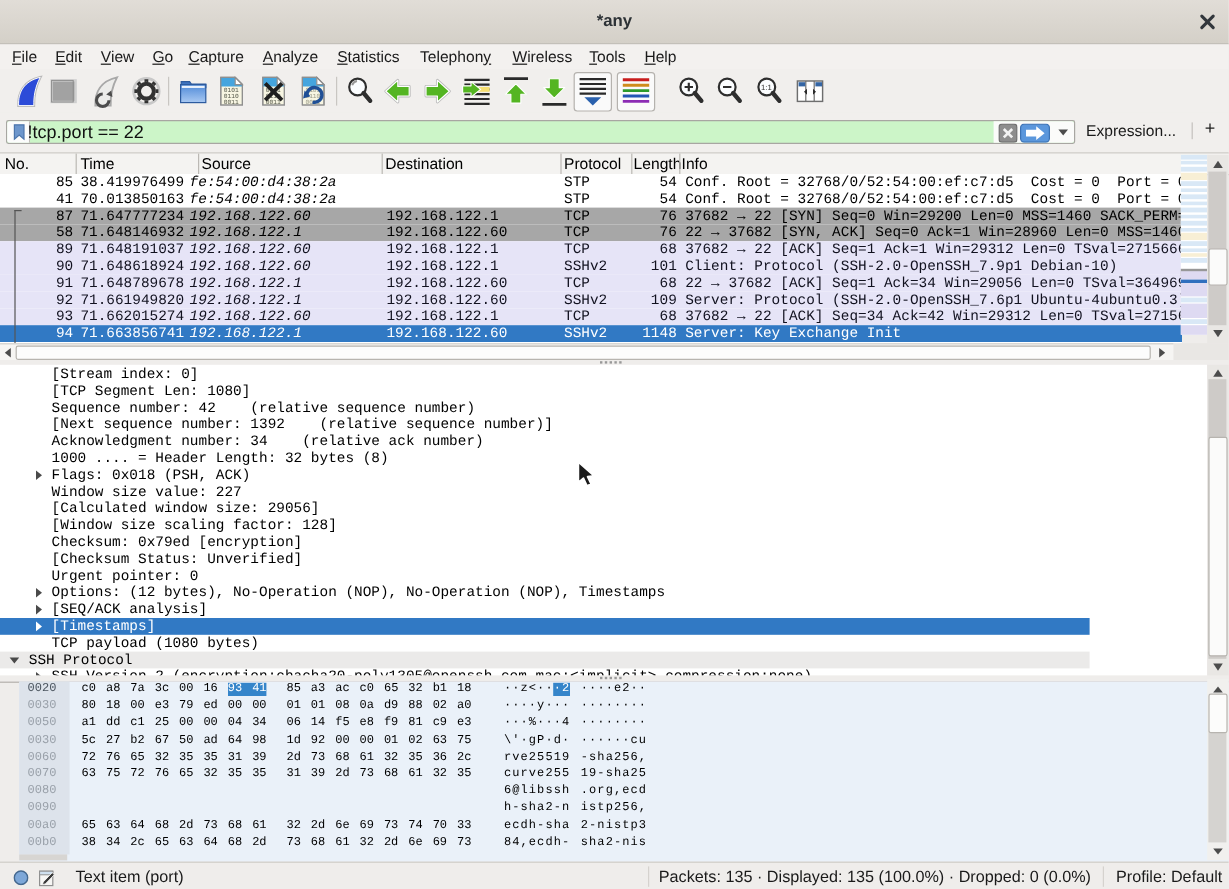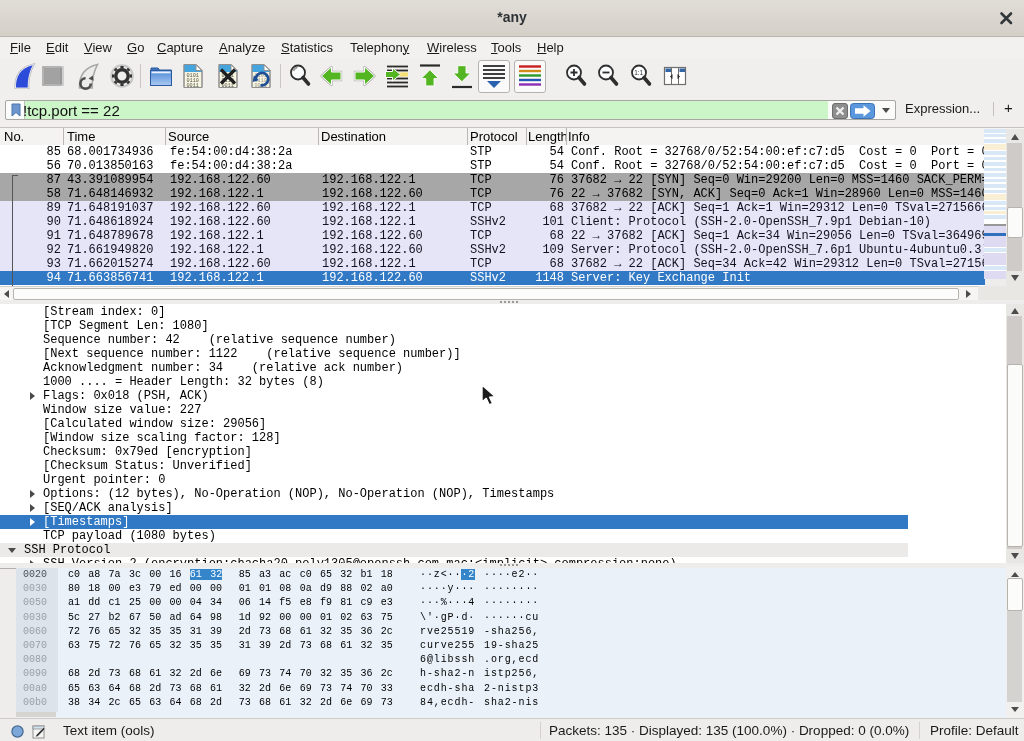--- a/index.html
+++ b/index.html
@@ -25,21 +25,21 @@
   
   #plheader{left:0;top:128px;width:1024px;height:17px;background:#f4f3f1;border-bottom:1px solid #9f9c98;}
   .ph{position:absolute;top:1px;font-size:13px;color:#000;}
   .psep{position:absolute;top:0;width:1px;height:17px;background:#bbb8b4;}
   #plrows{left:0;top:145px;width:985px;height:141px;background:#fff;overflow:hidden;}
   .prow{position:absolute;left:0;width:985px;height:14px;font-family:"Liberation Mono",monospace;
         font-size:12px;line-height:14px;white-space:pre;}
   .prow span{position:absolute;top:0;}
   .c-no{left:0;width:61px;text-align:right;}
   .c-t{left:67px;}
-  .c-s{left:170px;}
+  .c-s{left:158px;font-style:italic;}
   .c-d{left:322px;}
   .c-p{left:470px;}
   .c-l{left:480px;width:84px;text-align:right;}
   .c-i{left:571px;}
   .r-white{background:#fff;color:#000;}
   .r-grey{background:#a7a7a7;color:#000;}
   .r-lav{background:#e6e4f7;color:#11111f;}
   .r-sel{background:#3179c4;color:#fff;}
   
   .sbtrack{background:#f6f5f3;}
@@ -296,23 +296,23 @@
   <span class="ph" style="left:568px">Info</span>
   <span class="psep" style="left:63px"></span>
   <span class="psep" style="left:165px"></span>
   <span class="psep" style="left:318px"></span>
   <span class="psep" style="left:467px"></span>
   <span class="psep" style="left:526px"></span>
   <span class="psep" style="left:566px"></span>
 </div>
 
 <div class="abs" id="plrows">
-  <div class="prow r-white" style="top:0"><span class="c-no">85</span><span class="c-t">68.001734936</span><span class="c-s">fe:54:00:d4:38:2a</span><span class="c-p">STP</span><span class="c-l">54</span><span class="c-i">Conf. Root = 32768/0/52:54:00:ef:c7:d5  Cost = 0  Port = 0x8002</span></div>
-  <div class="prow r-white" style="top:14px"><span class="c-no">56</span><span class="c-t">70.013850163</span><span class="c-s">fe:54:00:d4:38:2a</span><span class="c-p">STP</span><span class="c-l">54</span><span class="c-i">Conf. Root = 32768/0/52:54:00:ef:c7:d5  Cost = 0  Port = 0x8002</span></div>
-  <div class="prow r-grey" style="top:28px"><span class="c-no">87</span><span class="c-t">43.391089954</span><span class="c-s">192.168.122.60</span><span class="c-d">192.168.122.1</span><span class="c-p">TCP</span><span class="c-l">76</span><span class="c-i">37682 → 22 [SYN] Seq=0 Win=29200 Len=0 MSS=1460 SACK_PERM=1 TSval=271566698 TSecr=0 WS=128</span></div>
+  <div class="prow r-white" style="top:0"><span class="c-no">85</span><span class="c-t">38.419976499</span><span class="c-s">fe:54:00:d4:38:2a</span><span class="c-p">STP</span><span class="c-l">54</span><span class="c-i">Conf. Root = 32768/0/52:54:00:ef:c7:d5  Cost = 0  Port = 0x8002</span></div>
+  <div class="prow r-white" style="top:14px"><span class="c-no">41</span><span class="c-t">70.013850163</span><span class="c-s">fe:54:00:d4:38:2a</span><span class="c-p">STP</span><span class="c-l">54</span><span class="c-i">Conf. Root = 32768/0/52:54:00:ef:c7:d5  Cost = 0  Port = 0x8002</span></div>
+  <div class="prow r-grey" style="top:28px"><span class="c-no">87</span><span class="c-t">71.647777234</span><span class="c-s">192.168.122.60</span><span class="c-d">192.168.122.1</span><span class="c-p">TCP</span><span class="c-l">76</span><span class="c-i">37682 → 22 [SYN] Seq=0 Win=29200 Len=0 MSS=1460 SACK_PERM=1 TSval=271566698 TSecr=0 WS=128</span></div>
   <div class="prow r-grey" style="top:42px"><span class="c-no">58</span><span class="c-t">71.648146932</span><span class="c-s">192.168.122.1</span><span class="c-d">192.168.122.60</span><span class="c-p">TCP</span><span class="c-l">76</span><span class="c-i">22 → 37682 [SYN, ACK] Seq=0 Ack=1 Win=28960 Len=0 MSS=1460 SACK_PERM=1 TSval=3649698233</span></div>
   <div class="prow r-lav" style="top:56px"><span class="c-no">89</span><span class="c-t">71.648191037</span><span class="c-s">192.168.122.60</span><span class="c-d">192.168.122.1</span><span class="c-p">TCP</span><span class="c-l">68</span><span class="c-i">37682 → 22 [ACK] Seq=1 Ack=1 Win=29312 Len=0 TSval=271566698 TSecr=3649698233</span></div>
   <div class="prow r-lav" style="top:70px"><span class="c-no">90</span><span class="c-t">71.648618924</span><span class="c-s">192.168.122.60</span><span class="c-d">192.168.122.1</span><span class="c-p">SSHv2</span><span class="c-l">101</span><span class="c-i">Client: Protocol (SSH-2.0-OpenSSH_7.9p1 Debian-10)</span></div>
   <div class="prow r-lav" style="top:84px"><span class="c-no">91</span><span class="c-t">71.648789678</span><span class="c-s">192.168.122.1</span><span class="c-d">192.168.122.60</span><span class="c-p">TCP</span><span class="c-l">68</span><span class="c-i">22 → 37682 [ACK] Seq=1 Ack=34 Win=29056 Len=0 TSval=3649698233 TSecr=271566698</span></div>
   <div class="prow r-lav" style="top:98px"><span class="c-no">92</span><span class="c-t">71.661949820</span><span class="c-s">192.168.122.1</span><span class="c-d">192.168.122.60</span><span class="c-p">SSHv2</span><span class="c-l">109</span><span class="c-i">Server: Protocol (SSH-2.0-OpenSSH_7.6p1 Ubuntu-4ubuntu0.3)</span></div>
   <div class="prow r-lav" style="top:112px"><span class="c-no">93</span><span class="c-t">71.662015274</span><span class="c-s">192.168.122.60</span><span class="c-d">192.168.122.1</span><span class="c-p">TCP</span><span class="c-l">68</span><span class="c-i">37682 → 22 [ACK] Seq=34 Ack=42 Win=29312 Len=0 TSval=271566712 TSecr=3649698233</span></div>
   <div class="prow r-sel" style="top:126px"><span class="c-no">94</span><span class="c-t">71.663856741</span><span class="c-s">192.168.122.1</span><span class="c-d">192.168.122.60</span><span class="c-p">SSHv2</span><span class="c-l">1148</span><span class="c-i">Server: Key Exchange Init</span></div>
   <div style="position:absolute;left:12px;top:30px;width:1px;height:111px;background:#555;"></div>
   <div style="position:absolute;left:12px;top:30px;width:6px;height:1px;background:#555;"></div>
 </div>
@@ -359,21 +359,21 @@
 </div>
 
 <div class="abs" style="left:0;top:300px;width:1024px;height:4px;background:#efedeb;">
   <div style="position:absolute;left:500px;top:1px;width:2px;height:2px;background:#999;box-shadow:4px 0 #999,8px 0 #999,12px 0 #999,16px 0 #999;"></div>
 </div>
 
 <div class="abs" id="details">
   <div class="dline" style="top:1px"><span class="dtxt2">[Stream index: 0]</span></div>
   <div class="dline" style="top:15px"><span class="dtxt2">[TCP Segment Len: 1080]</span></div>
   <div class="dline" style="top:29px"><span class="dtxt2">Sequence number: 42    (relative sequence number)</span></div>
-  <div class="dline" style="top:43px"><span class="dtxt2">[Next sequence number: 1122    (relative sequence number)]</span></div>
+  <div class="dline" style="top:43px"><span class="dtxt2">[Next sequence number: 1392    (relative sequence number)]</span></div>
   <div class="dline" style="top:57px"><span class="dtxt2">Acknowledgment number: 34    (relative ack number)</span></div>
   <div class="dline" style="top:71px"><span class="dtxt2">1000 .... = Header Length: 32 bytes (8)</span></div>
   <div class="dline" style="top:85px"><span class="tri-r" style="left:30px"></span><span class="dtxt2">Flags: 0x018 (PSH, ACK)</span></div>
   <div class="dline" style="top:99px"><span class="dtxt2">Window size value: 227</span></div>
   <div class="dline" style="top:113px"><span class="dtxt2">[Calculated window size: 29056]</span></div>
   <div class="dline" style="top:127px"><span class="dtxt2">[Window size scaling factor: 128]</span></div>
   <div class="dline" style="top:141px"><span class="dtxt2">Checksum: 0x79ed [encryption]</span></div>
   <div class="dline" style="top:155px"><span class="dtxt2">[Checksum Status: Unverified]</span></div>
   <div class="dline" style="top:169px"><span class="dtxt2">Urgent pointer: 0</span></div>
   <div class="dline" style="top:183px"><span class="tri-r" style="left:30px"></span><span class="dtxt2">Options: (12 bytes), No-Operation (NOP), No-Operation (NOP), Timestamps</span></div>
@@ -390,28 +390,28 @@
   <div class="arr" style="left:5px;top:4px;border-bottom:6px solid #4c4c4c;border-left:4.5px solid transparent;border-right:4.5px solid transparent;"></div>
   <div class="arr" style="left:5px;top:249px;border-top:6px solid #4c4c4c;border-left:4.5px solid transparent;border-right:4.5px solid transparent;"></div>
 </div>
 
 <div class="abs" style="left:0;top:563px;width:1024px;height:5px;background:#efedeb;border-bottom:1px solid #b3b0ac;">
   <div style="position:absolute;left:500px;top:1px;width:2px;height:2px;background:#999;box-shadow:4px 0 #999,8px 0 #999,12px 0 #999,16px 0 #999;"></div>
 </div>
 
 <div class="abs" id="hexpane">
   <div style="position:absolute;left:0;top:0;width:42px;height:144px;background:#dde3eb;"></div>
-  <div class="hrow" style="top:0"><span class="hoff" style="color:#4a545e">0020</span><span class="hx">c0 a8 7a 3c 00 16 <span class="hl">61 32</span>  85 a3 ac c0 65 32 b1 18</span><span class="has">··z&lt;··<span class="hl">·2</span> ····e2··</span></div>
+  <div class="hrow" style="top:0"><span class="hoff" style="color:#4a545e">0020</span><span class="hx">c0 a8 7a 3c 00 16 <span class="hl">93 41</span>  85 a3 ac c0 65 32 b1 18</span><span class="has">··z&lt;··<span class="hl">·2</span> ····e2··</span></div>
   <div class="hrow" style="top:14.2px"><span class="hoff">0030</span><span class="hx">80 18 00 e3 79 ed 00 00  01 01 08 0a d9 88 02 a0</span><span class="has">····y··· ········</span></div>
   <div class="hrow" style="top:28.4px"><span class="hoff">0050</span><span class="hx">a1 dd c1 25 00 00 04 34  06 14 f5 e8 f9 81 c9 e3</span><span class="has">···%···4 ········</span></div>
   <div class="hrow" style="top:42.6px"><span class="hoff">0030</span><span class="hx">5c 27 b2 67 50 ad 64 98  1d 92 00 00 01 02 63 75</span><span class="has">\'·gP·d· ······cu</span></div>
   <div class="hrow" style="top:56.8px"><span class="hoff">0060</span><span class="hx">72 76 65 32 35 35 31 39  2d 73 68 61 32 35 36 2c</span><span class="has">rve25519 -sha256,</span></div>
   <div class="hrow" style="top:71px"><span class="hoff">0070</span><span class="hx">63 75 72 76 65 32 35 35  31 39 2d 73 68 61 32 35</span><span class="has">curve255 19-sha25</span></div>
   <div class="hrow" style="top:85.2px"><span class="hoff">0080</span><span class="has">6@libssh .org,ecd</span></div>
-  <div class="hrow" style="top:99.4px"><span class="hoff">0090</span><span class="hx">68 2d 73 68 61 32 2d 6e  69 73 74 70 32 35 36 2c</span><span class="has">h-sha2-n istp256,</span></div>
+  <div class="hrow" style="top:99.4px"><span class="hoff">0090</span><span class="has">h-sha2-n istp256,</span></div>
   <div class="hrow" style="top:113.6px"><span class="hoff">00a0</span><span class="hx">65 63 64 68 2d 73 68 61  32 2d 6e 69 73 74 70 33</span><span class="has">ecdh-sha 2-nistp3</span></div>
   <div class="hrow" style="top:127.8px"><span class="hoff">00b0</span><span class="hx">38 34 2c 65 63 64 68 2d  73 68 61 32 2d 6e 69 73</span><span class="has">84,ecdh- sha2-nis</span></div>
   <div style="position:absolute;left:0;top:144px;width:40px;height:5px;background:#d7d5d2;"></div>
 </div>
 
 <div class="abs" style="left:1006px;top:566px;width:18px;height:151px;background:#f1f0ee;">
   <div class="arr" style="left:5px;top:6px;border-bottom:5px solid #4c4c4c;border-left:4px solid transparent;border-right:4px solid transparent;"></div>
   <div style="position:absolute;left:1px;top:43px;width:15px;height:93px;background:#d5d3d0;"></div>
   <div class="sbthumb" style="left:1px;top:12px;width:14px;height:31px;background:#fcfcfb;"></div>
   <div class="arr" style="left:5px;top:141px;border-top:5px solid #4c4c4c;border-left:4px solid transparent;border-right:4px solid transparent;"></div>
@@ -425,16 +425,16 @@
   <svg style="position:absolute;left:11px;top:6px" width="13" height="13" viewBox="0 0 13 13">
     <circle cx="6.5" cy="6.5" r="5.6" fill="#7da7d8" stroke="#44688f" stroke-width="1.2"></circle>
   </svg>
   <svg style="position:absolute;left:32px;top:5px" width="15" height="15" viewBox="0 0 15 15">
     <rect x="1" y="2" width="11" height="12" fill="#f6f6f4" stroke="#8f8f8f" stroke-width="1"></rect>
     <rect x="1" y="2" width="11" height="3" fill="#cfe0ef" stroke="#8f8f8f" stroke-width="0.8"></rect>
     <path d="M4,11 L11.5,3.2 L13.3,4.9 L5.8,12.6 L3.4,13.2 Z" fill="#3a3a3a" stroke="#fff" stroke-width="0.7"></path>
   </svg>
   <div style="position:absolute;left:540px;top:3px;width:1px;height:17px;background:#d5d2ce;"></div>
   <div style="position:absolute;left:919px;top:3px;width:1px;height:17px;background:#d5d2ce;"></div>
-  <span class="st" style="left:63px">Text item (ools)</span>
+  <span class="st" style="left:63px">Text item (port)</span>
   <span class="st" style="left:549px">Packets: 135 · Displayed: 135 (100.0%) · Dropped: 0 (0.0%)</span>
   <span class="st" style="left:930px">Profile: Default</span>
 </div>
 
 </body></html>

